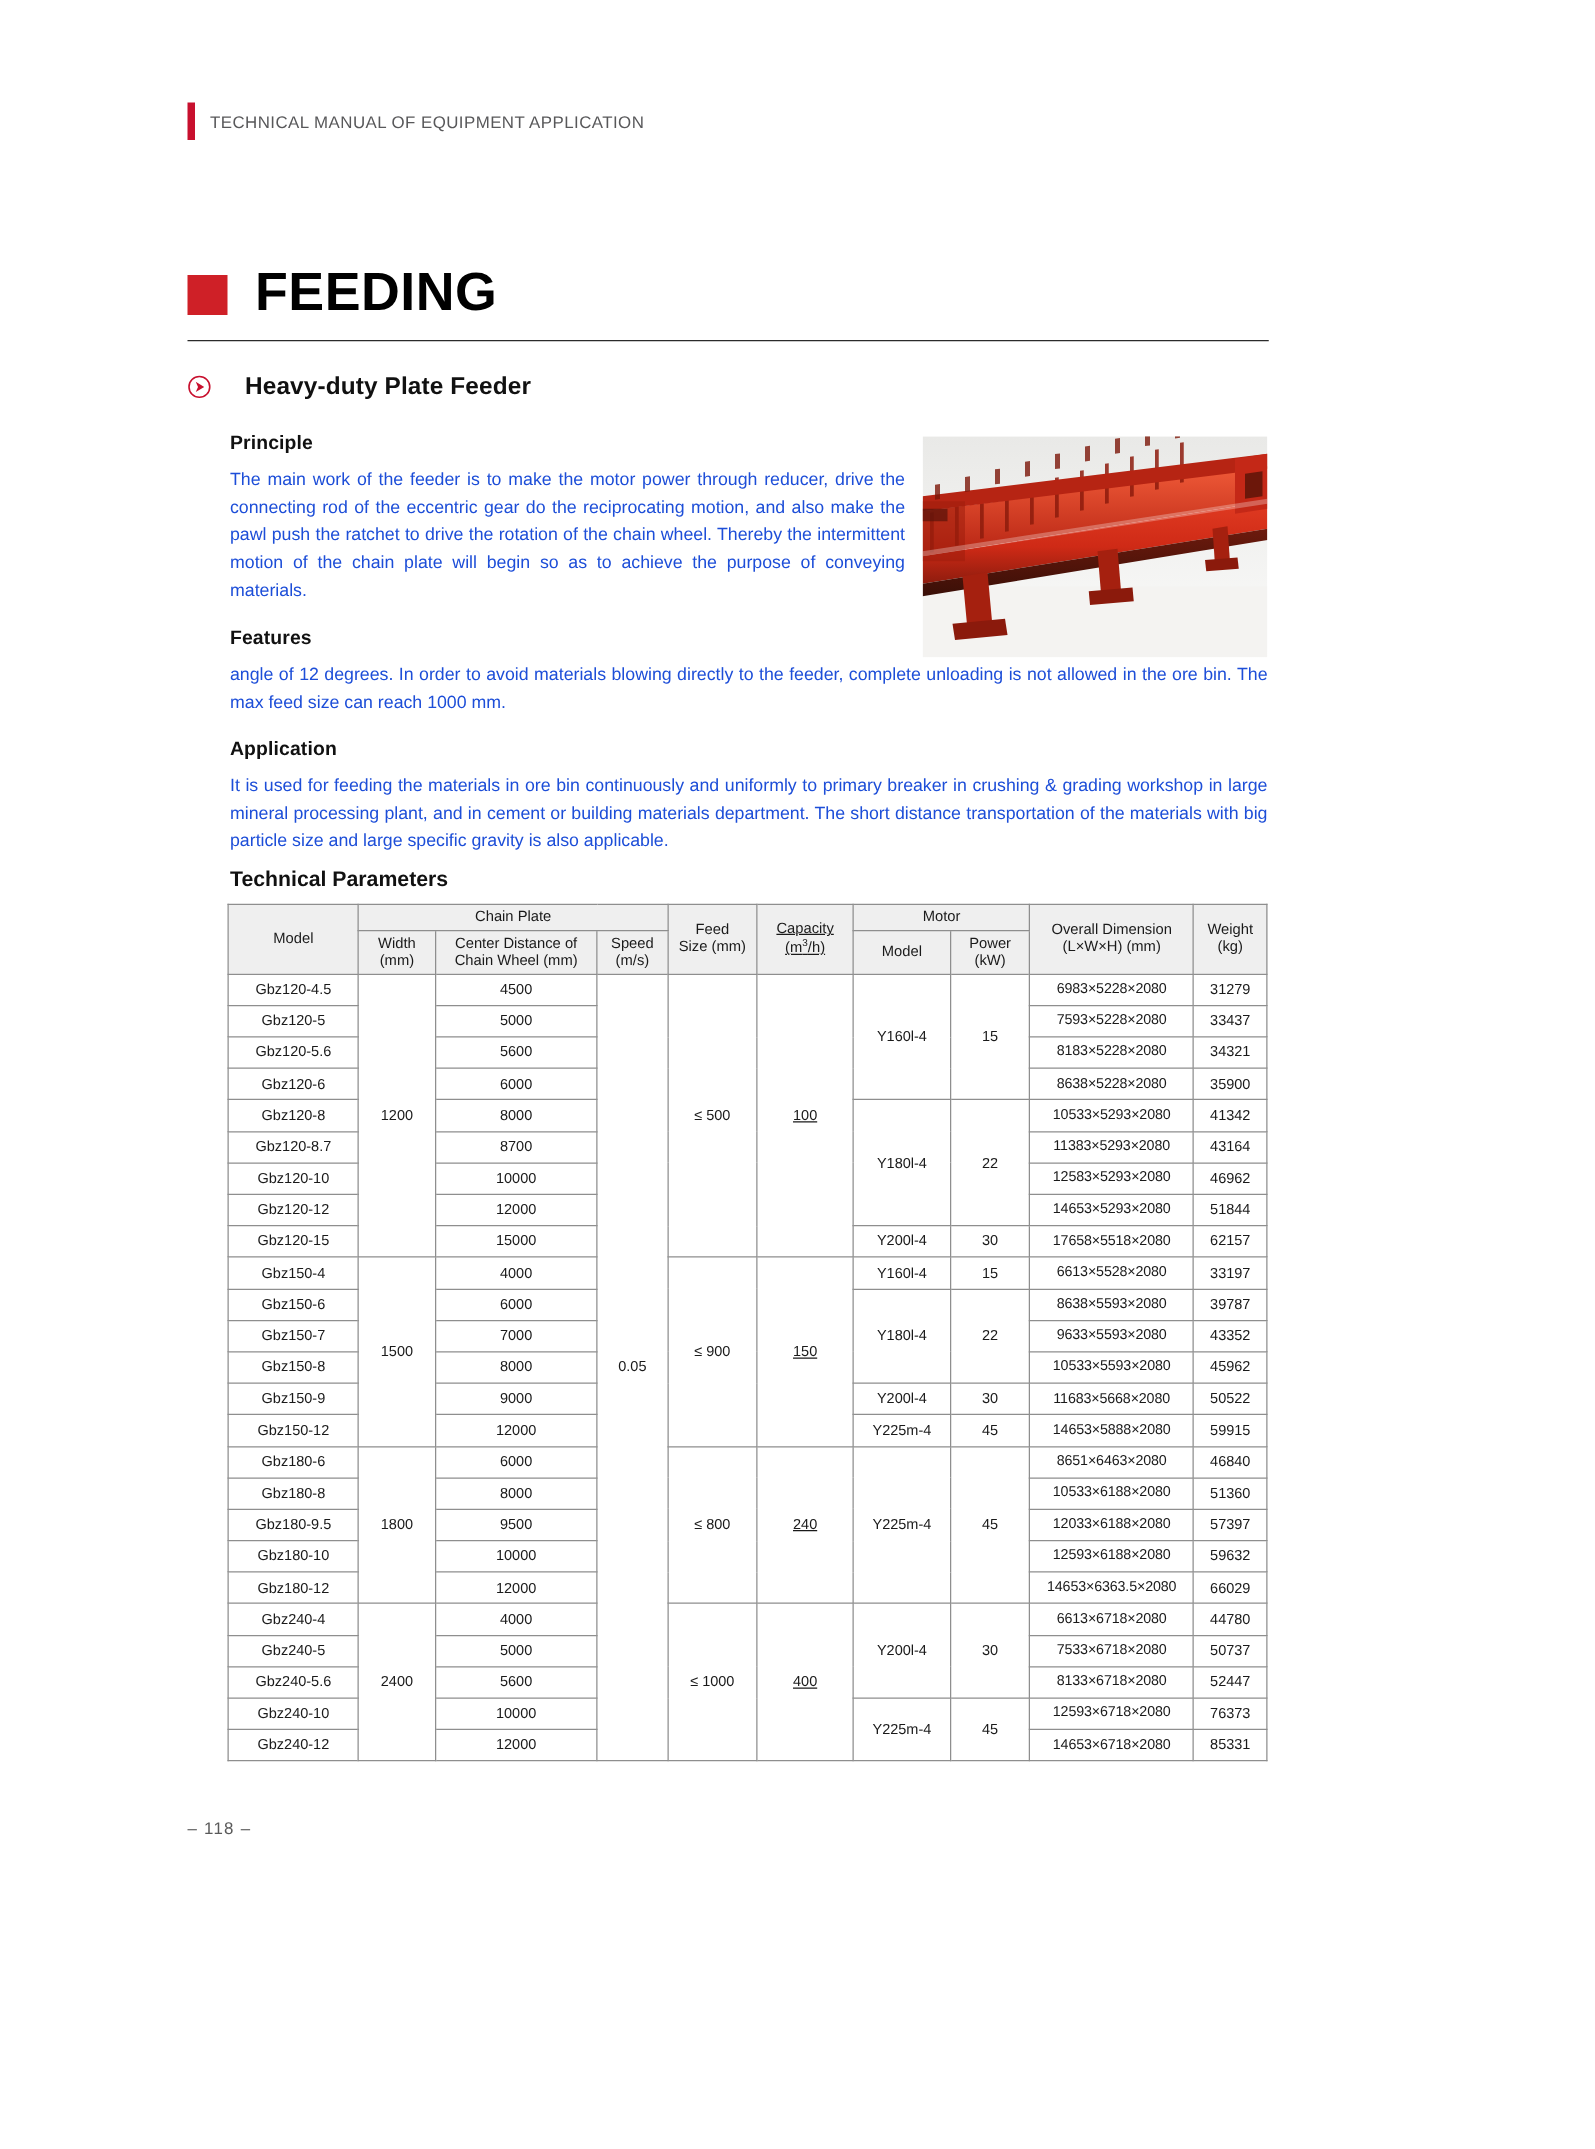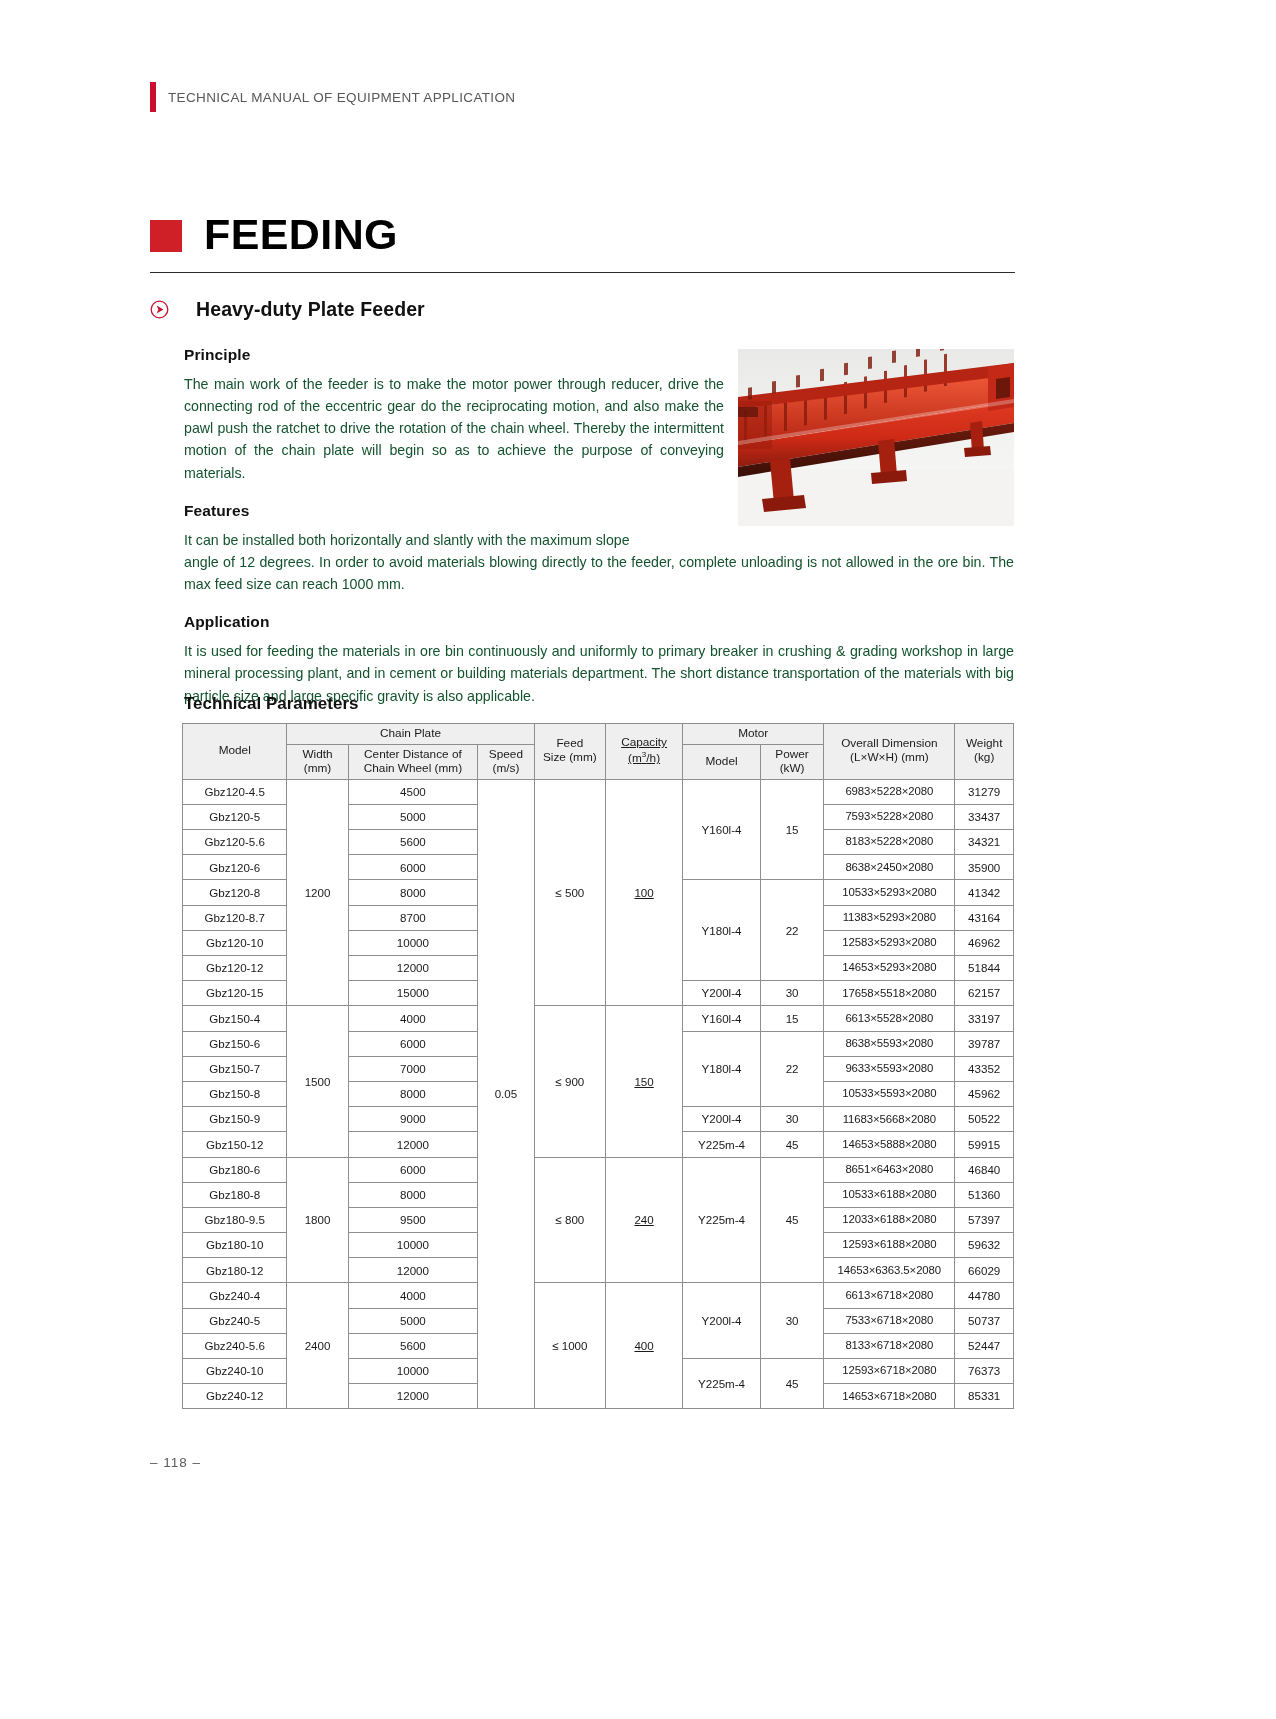--- a/index.html
+++ b/index.html
@@ -102,21 +102,21 @@
     font-weight: bold;
     color: #111;
     margin: 0 11px 9px 0;
     letter-spacing: 0.1px;
   }
   .sub-head.spaced { margin-top: 18px; }
   p.body {
     margin: 0;
     font-size: 14.2px;
     line-height: 1.56;
-    color: #14532d;
+    color: #1d4ed8;
     text-align: justify;
   }
   .narrow { width: 540px; }
 
   .photo {
     position: absolute;
     left: 738px;
     top: 349px;
     width: 276px;
     height: 177px;
@@ -286,21 +286,20 @@
 
     <polygon points="0,92 276,50 276,54 0,96" fill="#ffffff" opacity="0.28"></polygon>
   </svg>
 </div>
 
 <div class="content">
   <div class="sub-head">Principle</div>
   <p class="body narrow">The main work of the feeder is to make the motor power through reducer, drive the connecting rod of the eccentric gear do the reciprocating motion, and also make the pawl push the ratchet to drive the rotation of the chain wheel. Thereby the intermittent motion of the chain plate will begin so as to achieve the purpose of conveying materials.</p>
 
   <div class="sub-head spaced">Features</div>
-  <p class="body narrow">It can be installed both horizontally and slantly with the maximum slope</p>
   <p class="body">angle of 12 degrees. In order to avoid materials blowing directly to the feeder, complete unloading is not allowed in the ore bin. The max feed size can reach 1000 mm.</p>
 
   <div class="sub-head spaced">Application</div>
   <p class="body">It is used for feeding the materials in ore bin continuously and uniformly to primary breaker in crushing &amp; grading workshop in large mineral processing plant, and in cement or building materials department. The short distance transportation of the materials with big particle size and large specific gravity is also applicable.</p>
 </div>
 
 <div class="tech-params-head">Technical Parameters</div>
 
 <div class="table-wrap">
   <table class="specs">
@@ -367,21 +366,21 @@
         </tr>
         <tr>
           <td class="c-model">Gbz120-5.6</td>
           <td class="c-center">5600</td>
           <td class="c-dim dim">8183×5228×2080</td>
           <td class="c-weight">34321</td>
         </tr>
         <tr>
           <td class="c-model">Gbz120-6</td>
           <td class="c-center">6000</td>
-          <td class="c-dim dim">8638×2450×2080</td>
+          <td class="c-dim dim">8638×5228×2080</td>
           <td class="c-weight">35900</td>
         </tr>
         <tr>
           <td class="c-model">Gbz120-8</td>
           <td class="c-center">8000</td>
           <td class="c-mmodel" rowspan="4">Y180l-4</td>
           <td class="c-mpower" rowspan="4">22</td>
           <td class="c-dim dim">10533×5293×2080</td>
           <td class="c-weight">41342</td>
         </tr>

